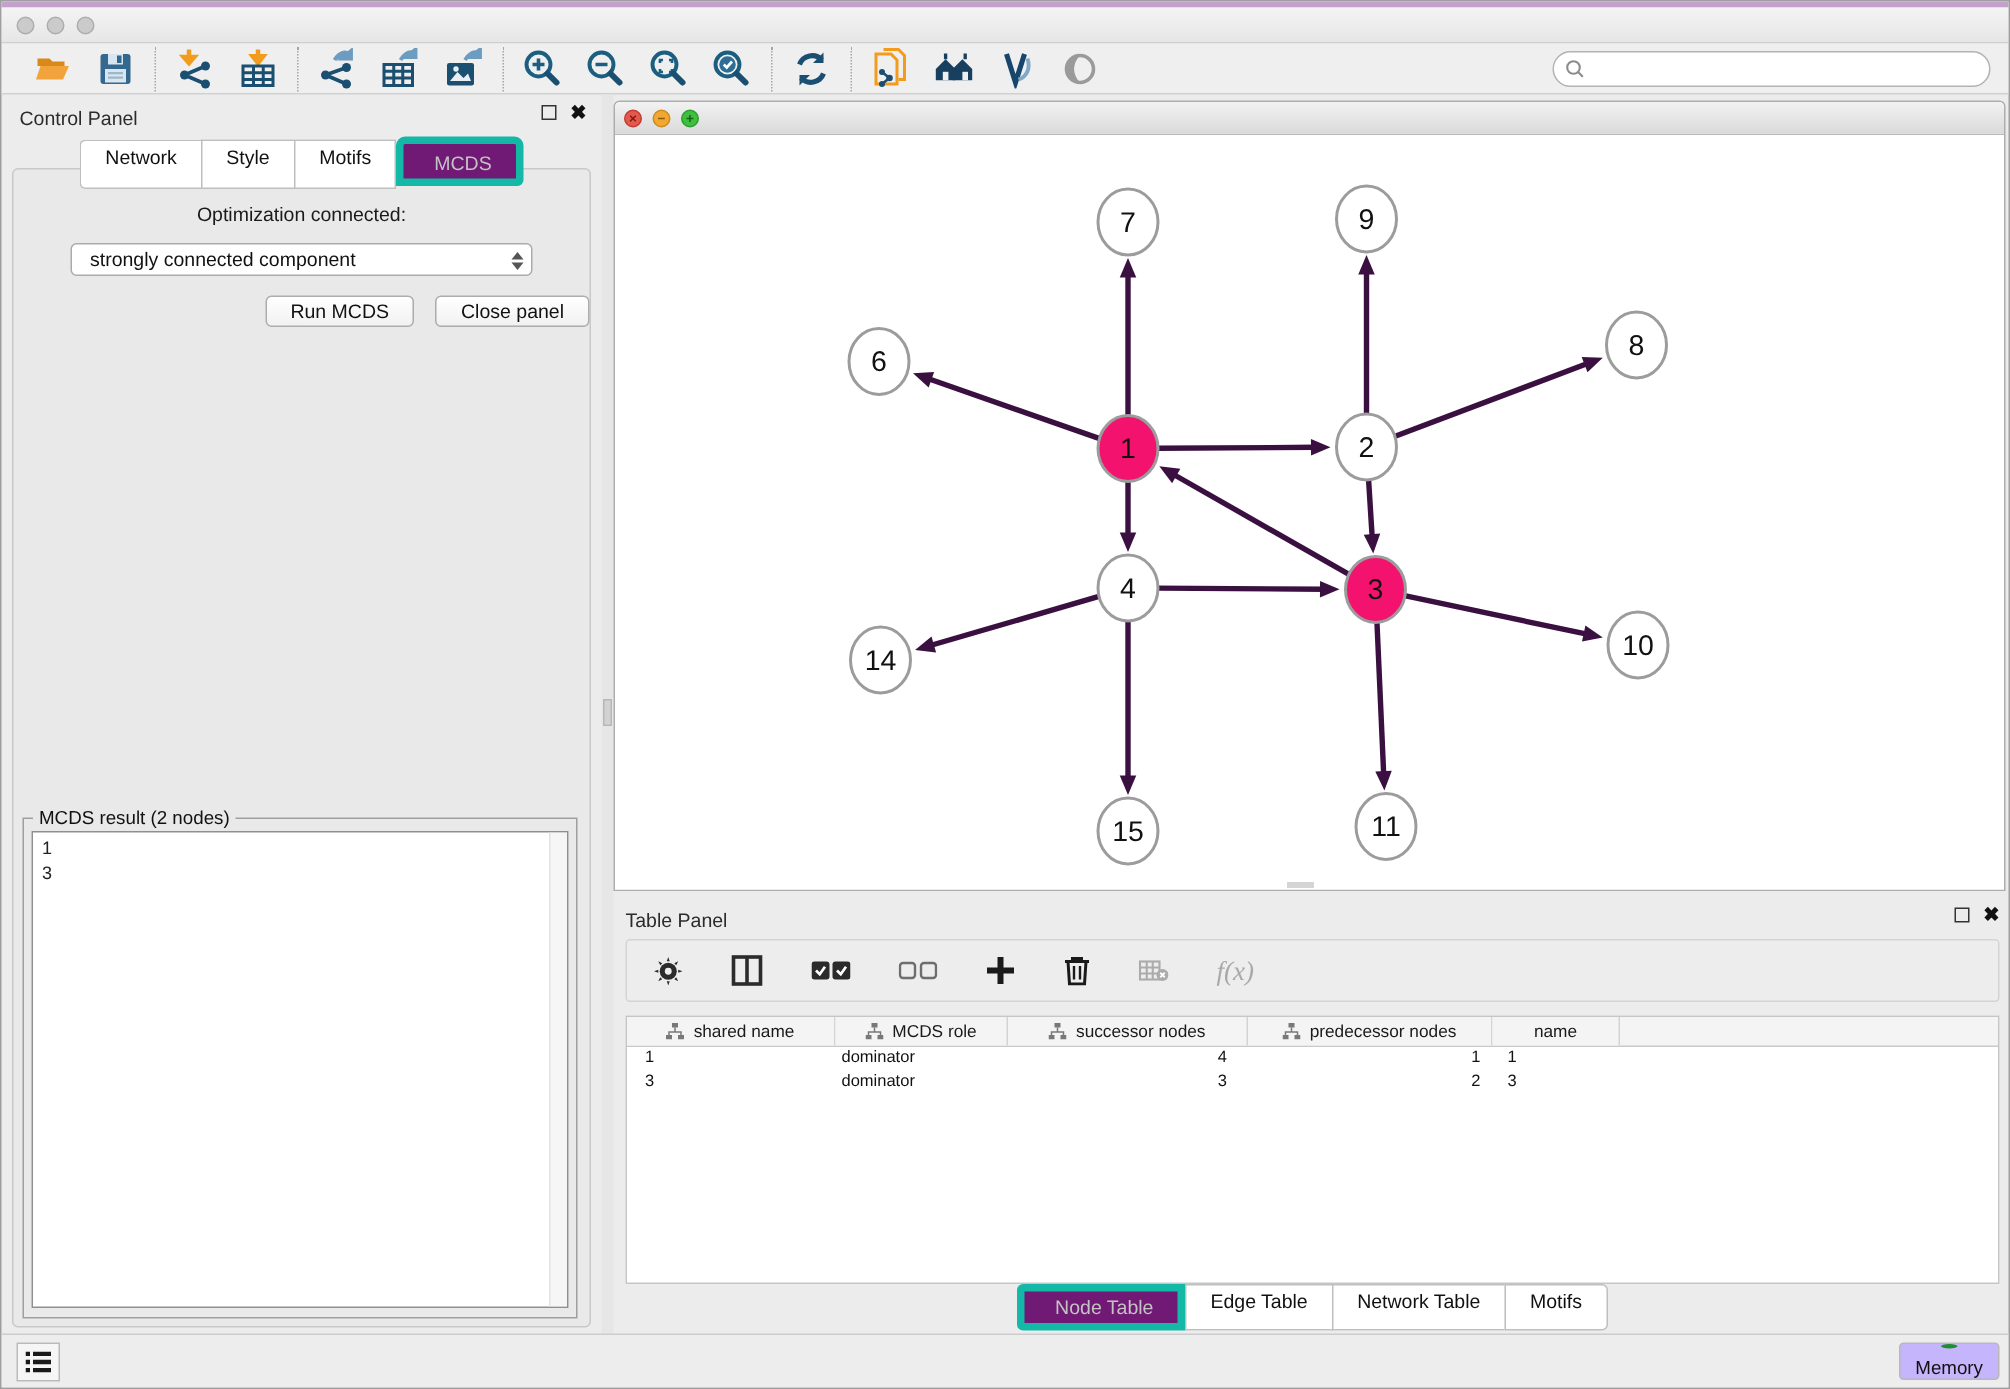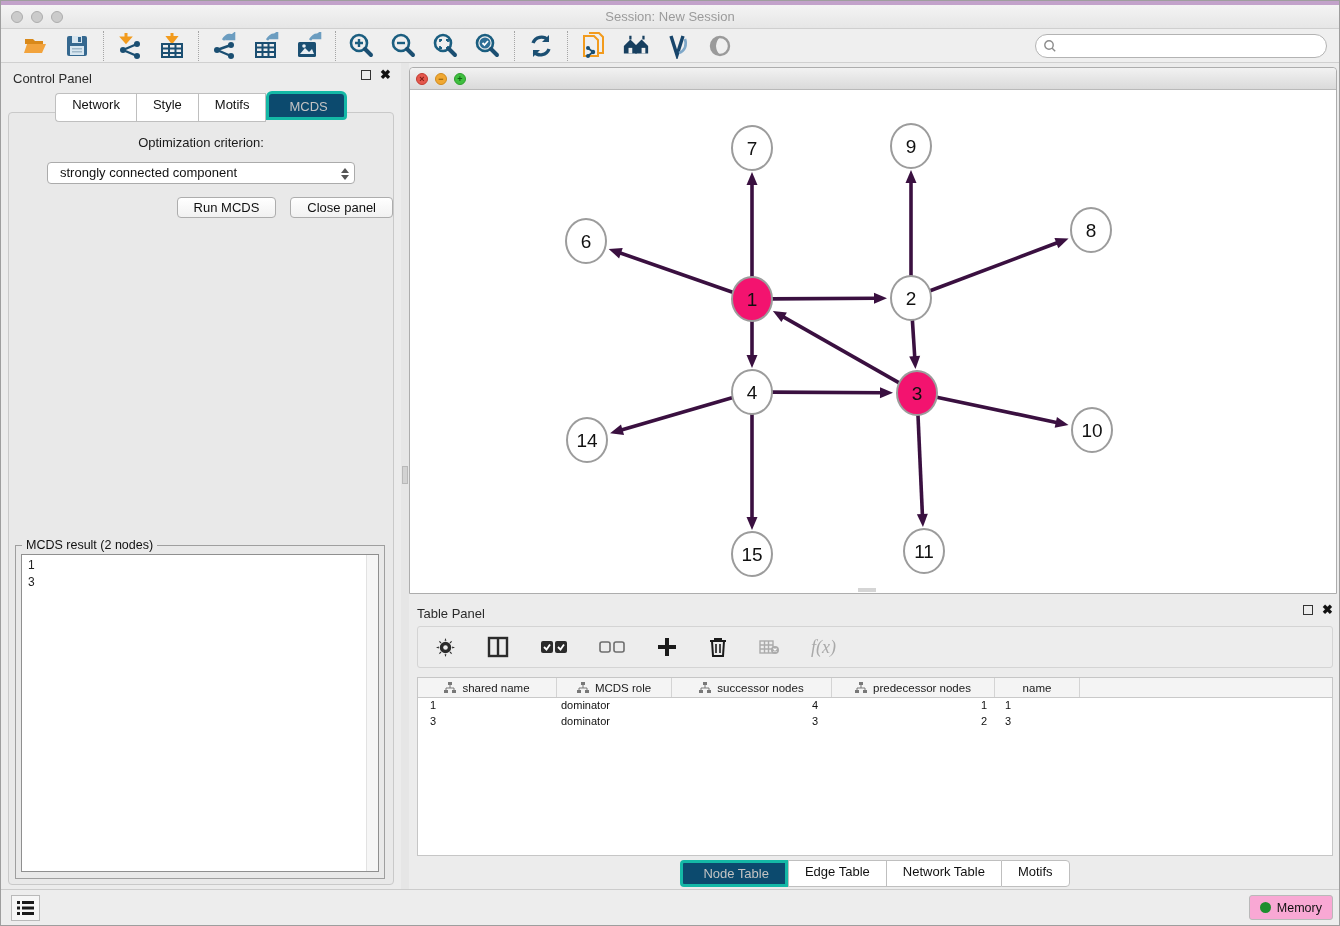--- a/index.html
+++ b/index.html
@@ -35,21 +35,21 @@
   .panel-title { position:absolute; left:12px; top:8px; font-size:13px; color:#2B2B2B; }
   .win-btns { position:absolute; right:10px; top:7px; display:flex; gap:9px; align-items:center; }
   .float-icon { width:10px; height:10px; border:1.6px solid #333; display:inline-block; }
   .close-x { font-size:13px; font-weight:bold; color:#111; line-height:10px; }
 
   .cp-tabs { position:absolute; left:0; right:0; top:30px; display:flex; justify-content:center; z-index:3; }
   .seg { display:flex; }
   .seg .tab { background:#FFF; border:1px solid #BFBFBF; border-right:none; padding:3px 16px;
               font-size:13px; color:#111; }
   .seg .tab:first-child { border-radius:4px 0 0 4px; }
-  .seg .tab.disabled-sel { background:#0c4a6e; color:#C3C3C3; border:3px solid #14b8a6;
+  .seg .tab.disabled-sel { background:#701a75; color:#C3C3C3; border:5px solid #14b8a6;
               border-radius:6px 6px 4px 0; position:relative; top:-2px; padding-top:5px;padding-left:20px; }
   .cp-body { position:absolute; left:7px; right:7px; top:49px; bottom:6px; background:#E9E9E9;
              border:1px solid #C9C9C9; border-radius:4px; }
   .opt-label { text-align:center; margin-top:22px; font-size:13px; color:#1A1A1A; }
   .dropdown { position:relative; margin:12px auto 0; width:308px; height:22px; background:#FFF;
               border:1px solid #ABABAB; border-radius:4px; font-size:13px; line-height:20px;
               padding-left:12px; color:#111; }
   .dd-stepper { position:absolute; right:4px; top:3px; width:11px; height:15px;
                 display:flex; flex-direction:column; align-items:center; justify-content:center; gap:2px; }
   .dd-stepper i { display:block; width:0; height:0; border-left:4px solid transparent; border-right:4px solid transparent; }
@@ -106,38 +106,37 @@
   .td { padding:1px 4px; white-space:nowrap; overflow:hidden; }
   .c0 { width:139px; } .c1 { width:115px; } .c2 { width:160px; } .c3 { width:163px; } .c4 { width:85px; }
   .num { text-align:right; padding-right:14px; }
   .tp-tabs { position:absolute; left:0; right:0; bottom:4px; display:flex; justify-content:center; }
 
   
   .statusbar { position:absolute; left:0; bottom:0; right:0; height:36px; background:#EDEDED;
                border-top:1px solid #CCCCCC; }
   .list-btn { position:absolute; left:10px; top:5px; width:29px; height:26px; background:#F6F6F6;
               border:1px solid #B9B9B9; display:flex; align-items:center; justify-content:center; }
-  .memory-btn { position:absolute; right:6px; top:5px; height:25px; background:#f9a8d4;
+  .memory-btn { position:absolute; right:6px; top:5px; height:25px; background:#c4b5fd;
                 border:1px solid #B9B9B9; border-radius:3px; display:flex; align-items:center;
-                gap:6px; padding:0 10px; font-size:12.5px; color:#111; }
+                gap:6px; padding:0 10px; font-size:12.5px; color:#111;flex-direction:column; }
   .green-dot { width:11px; height:11px; border-radius:50%; background:#1E8E2E; }
 </style>
 </head>
 <body>
 
 <div id="app">
 
   <div class="accent-strip"></div>
   <div class="titlebar">
     <div class="traffic">
       <span class="tl"></span>
       <span class="tl"></span>
       <span class="tl"></span>
     </div>
-    <div class="app-title">Session: New Session</div>
   </div>
 
   <div class="toolbar">
     <div class="tb-group">
       <span class="tb-icon">
         <svg width="26" height="26" viewBox="0 0 26 26">
             <path d="M3 6h8l2 2h8v3H3z" fill="#D9891A"></path>
             <path d="M5 11h19l-4 9H2z" fill="#F2A33C"></path>
           </svg>
       </span>
@@ -300,21 +299,21 @@
     </div>
     <div class="cp-tabs">
       <div class="seg">
         <span class="tab">Network</span>
         <span class="tab">Style</span>
         <span class="tab" style="border-right:1px solid #BFBFBF">Motifs</span>
         <span class="tab disabled-sel">MCDS</span>
       </div>
     </div>
     <div class="cp-body">
-      <div class="opt-label">Optimization criterion:</div>
+      <div class="opt-label">Optimization connected:</div>
       <div class="dropdown">
         <span>strongly connected component</span>
         <span class="dd-stepper">
             <i class="dd-up"></i>
             <i class="dd-down"></i>
           </span>
       </div>
       <div class="btn-row">
         <button class="push-btn">Run MCDS</button>
         <button class="push-btn">Close panel</button>

